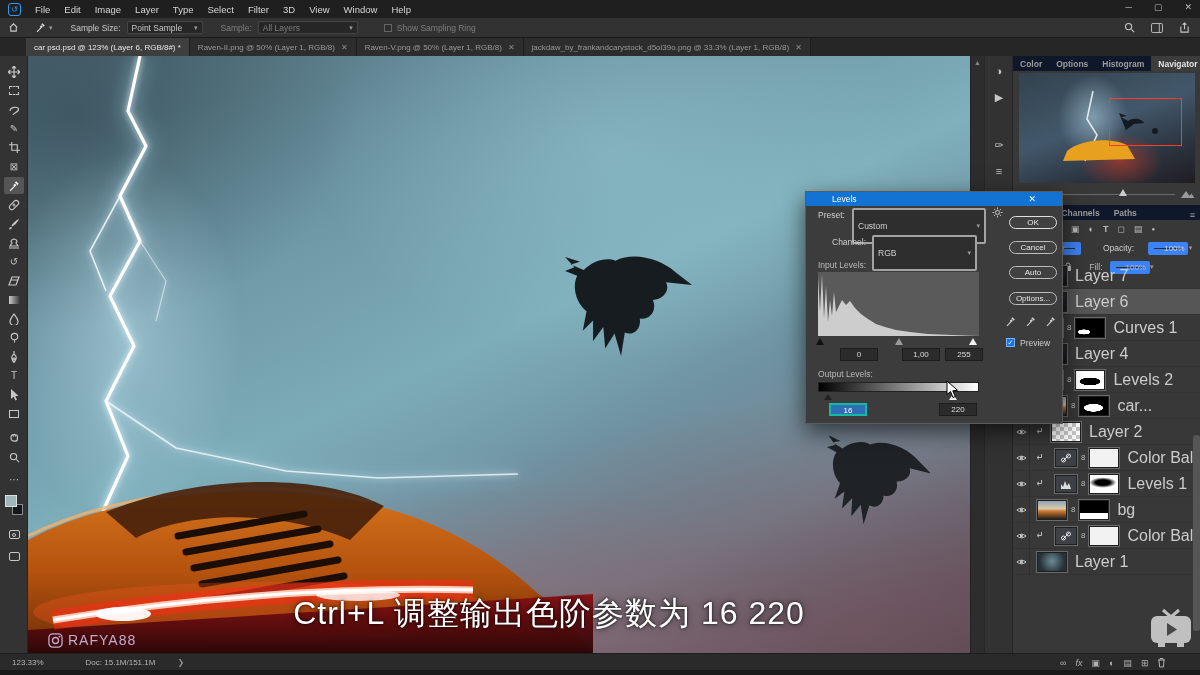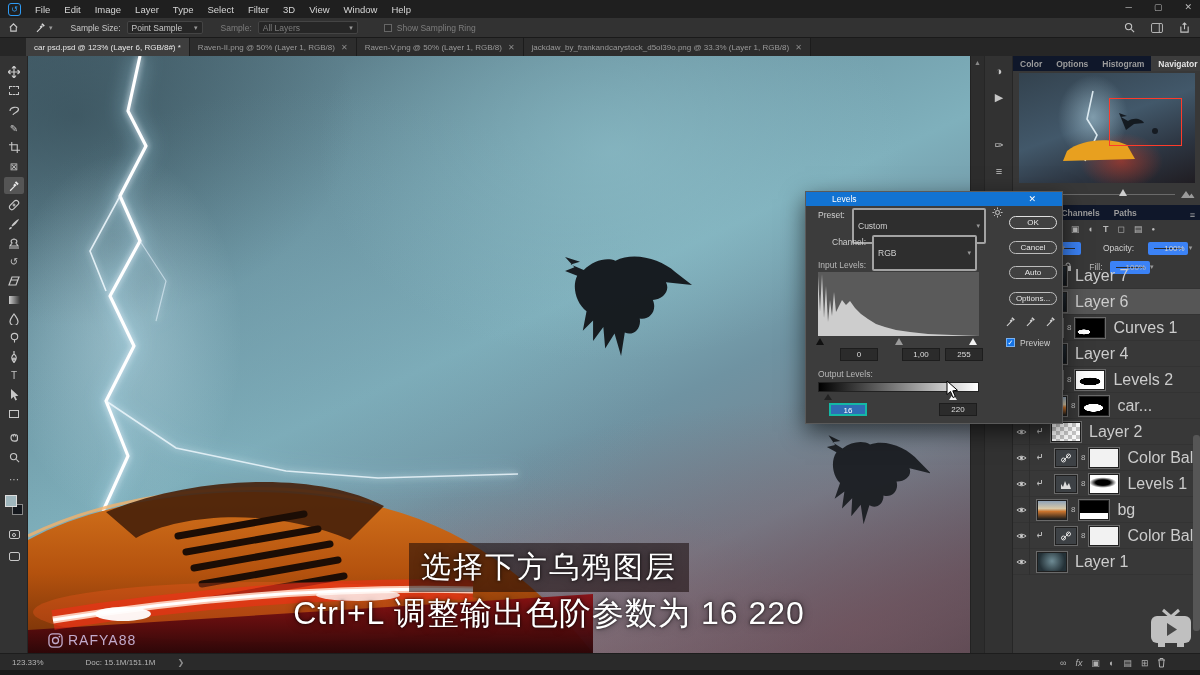--- a/index.html
+++ b/index.html
@@ -347,21 +347,20 @@
           <path d="M182 138 L316 114"></path>
       </g>
       <ellipse cx="240" cy="150" rx="235" ry="30" fill="#ff5a20" opacity="0.3"></ellipse>
       <path d="M0 168 L565 132 L565 191 L0 191 Z" fill="url(#darkRed)" opacity="0.95"></path>
       <path d="M25 158 C150 138 300 124 445 128" stroke="#ff2718" stroke-width="20" fill="none" opacity="0.5"></path>
       <path d="M25 158 C150 138 300 124 445 128" stroke="#ffd9c8" stroke-width="7" fill="none" opacity="0.9"></path>
       <path d="M25 158 C150 138 300 124 445 128" stroke="#ffffff" stroke-width="3" fill="none"></path>
       <ellipse cx="95" cy="152" rx="28" ry="7" fill="#fff" opacity="0.95"></ellipse>
       <ellipse cx="330" cy="133" rx="42" ry="6" fill="#fff" opacity="0.8"></ellipse>
     </svg>
-    <div id="sub1" class="subtitle">选择下方乌鸦图层</div>
     <div id="sub2" class="subtitle">Ctrl+L 调整输出色阶参数为 16 220</div>
     <div id="insta" class="abs">
       <svg width="15" height="15" viewBox="0 0 16 16">
           <rect x="1" y="1" width="14" height="14" rx="4" stroke="rgba(216,200,238,.85)" fill="none" stroke-width="1.4"></rect>
           <circle cx="8" cy="8" r="3.2" stroke="rgba(216,200,238,.85)" fill="none" stroke-width="1.4"></circle>
           <circle cx="12.2" cy="3.8" r="1" fill="rgba(216,200,238,.85)"></circle>
         </svg>
       <span>RAFYA88</span>
     </div>
   </div>

